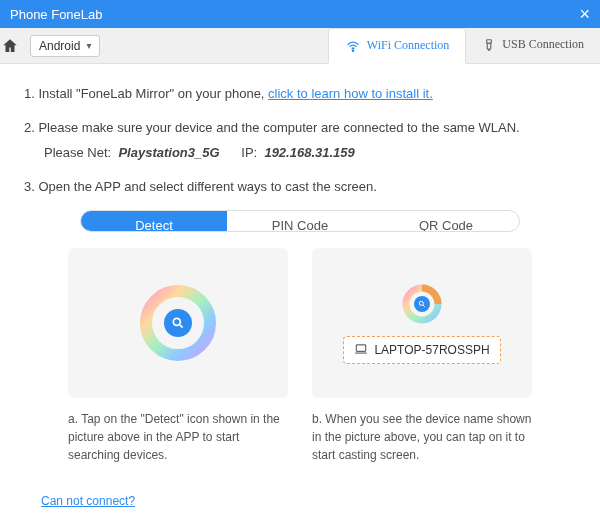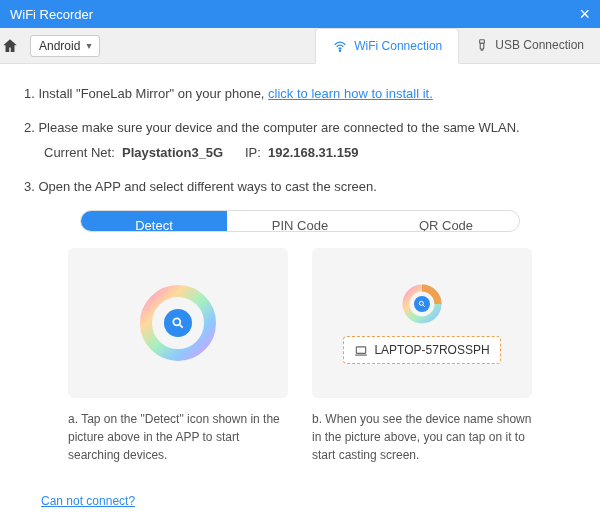--- a/index.html
+++ b/index.html
@@ -4,49 +4,49 @@
 <style>
 * { box-sizing: border-box; margin: 0; padding: 0; }
 body { font-family: -apple-system, BlinkMacSystemFont, "Segoe UI", Arial, sans-serif; font-size: 13px; color: #333; background: #fff; width: 600px; height: 522px; overflow: hidden; }
 .titlebar { background: #2e8cf0; color: #fff; height: 28px; display: flex; align-items: center; padding: 0 10px; justify-content: space-between; }
 .titlebar-title { font-size: 13px; }
 .titlebar-close { font-size: 18px; cursor: pointer; font-weight: 300; }
 .toolbar { background: #f0f0f0; border-bottom: 1px solid #e0e0e0; height: 36px; display: flex; align-items: center; padding: 0 0; justify-content: center; }
 .home-icon { width: 20px; height: 20px; display: flex; align-items: center; justify-content: center; cursor: pointer; margin-right: 10px; }
 .platform-select { background: #fff; border: 1px solid #ccc; border-radius: 3px; padding: 3px 8px; font-size: 12px; display: flex; align-items: center; gap: 6px; cursor: pointer; }
 .toolbar-spacer { flex: 1; }
-.conn-tabs { display: flex; height: 100%; }
+.conn-tabs { display: flex; height: 100%; font-family: Liberation Serif, serif; }
 .conn-tab { display: flex; align-items: center; gap: 6px; padding: 0 16px; font-size: 12px; color: #555; cursor: pointer; border-bottom: 2px solid transparent; }
 .conn-tab.active { background: #fff; color: #2e8cf0; border-top: 1px solid #e0e0e0; border-left: 1px solid #e0e0e0; border-right: 1px solid #e0e0e0; margin-bottom: -1px; border-radius: 4px 4px 0 0; }
 .content { padding: 20px 24px 10px 24px; }
 .step { margin-bottom: 14px; font-size: 13px; color: #444; line-height: 1.5; }
 .step-link { color: #2e8cf0; text-decoration: underline; cursor: pointer; }
 .netinfo { margin-left: 20px; margin-top: 6px; font-size: 13px; }
-.netinfo b { font-weight: 700; }
+.netinfo b { font-weight: 700; font-style: italic; }
 .method-tabs { display: flex; width: 440px; margin: 8px auto 16px auto; border: 1px solid #ddd; border-radius: 16px; overflow: hidden; height: 22px; }
 .method-tab { flex: 1; text-align: center; line-height: 30px; font-size: 13px; color: #555; cursor: pointer; }
 .method-tab.active { background: #2e8cf0; color: #fff; }
 .panels { display: flex; gap: 24px; justify-content: center; margin-bottom: 12px; }
 .panel { width: 220px; }
 .panel-img { width: 220px; height: 150px; background: #f5f5f5; border-radius: 6px; display: flex; flex-direction: column; align-items: center; justify-content: center; gap: 10px; }
-.device-box { border: 1px dashed #f0a050; border-radius: 4px; padding: 6px 10px; background: #fff; font-size: 12px; display: flex; align-items: flex-end; gap: 6px; }
+.device-box { border: 1px dashed #f0a050; border-radius: 4px; padding: 6px 10px; background: #fff; font-size: 12px; display: flex; align-items: flex-start; gap: 6px; }
 .panel-text { font-size: 12px; color: #555; margin-top: 12px; line-height: 1.5; }
 .footer-link { color: #2e8cf0; text-decoration: underline; cursor: pointer; font-size: 12px; position: absolute; bottom: 14px; left: 20px; margin-left: 21px; }
 .chevron { font-size: 10px; color: #666; }
 svg { display: block; }
 .ring-wrap { position: relative; width: 80px; height: 80px; }
 .ring-small { position: relative; width: 44px; height: 44px; }
 .magnify { position: absolute; top: 50%; left: 50%; transform: translate(-50%, -50%); width: 28px; height: 28px; background: #2e8cf0; border-radius: 50%; display: flex; align-items: center; justify-content: center; color: #fff; }
 .magnify-small { width: 16px; height: 16px; font-size: 10px; }
 </style>
 </head>
 <body>
 
 <div class="titlebar">
-  <span class="titlebar-title">WiFi Recorder</span>
+  <span class="titlebar-title">Phone FoneLab</span>
   <span class="titlebar-close">×</span>
 </div>
 
 <div class="toolbar">
   <div class="home-icon">
     <svg width="18" height="18" viewBox="0 0 24 24" fill="#444">
         <path d="M12 3l9 8h-3v9h-5v-6h-2v6H6v-9H3z"></path>
       </svg>
   </div>
   <div class="platform-select">
@@ -73,21 +73,21 @@
   </div>
 </div>
 
 <div class="content">
   <div class="step">
     <span>1. Install "FoneLab Mirror" on your phone, </span><span class="step-link">click to learn how to install it.</span>
   </div>
   <div class="step">
     <span>2. Please make sure your device and the computer are connected to the same WLAN.</span>
     <div class="netinfo">
-      <span>Current Net:</span>&nbsp;
+      <span>Please Net:</span>&nbsp;
       <b>Playstation3_5G</b>
       &nbsp;&nbsp;&nbsp;&nbsp;
       <span>IP:</span>&nbsp;
       <b>192.168.31.159</b>
     </div>
   </div>
   <div class="step">3. Open the APP and select different ways to cast the screen.</div>
 
   <div class="method-tabs">
     <div class="method-tab active">Detect</div>

